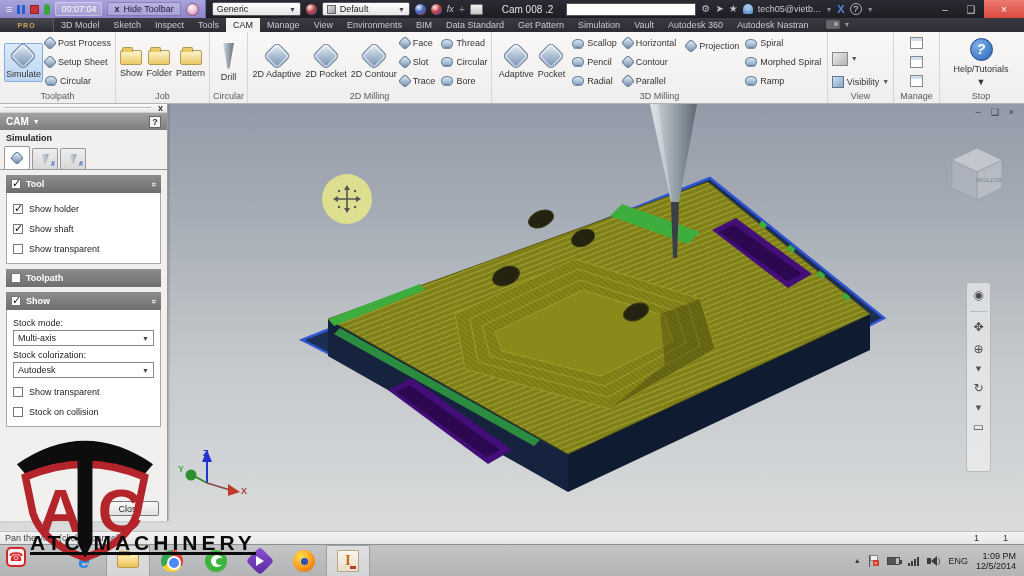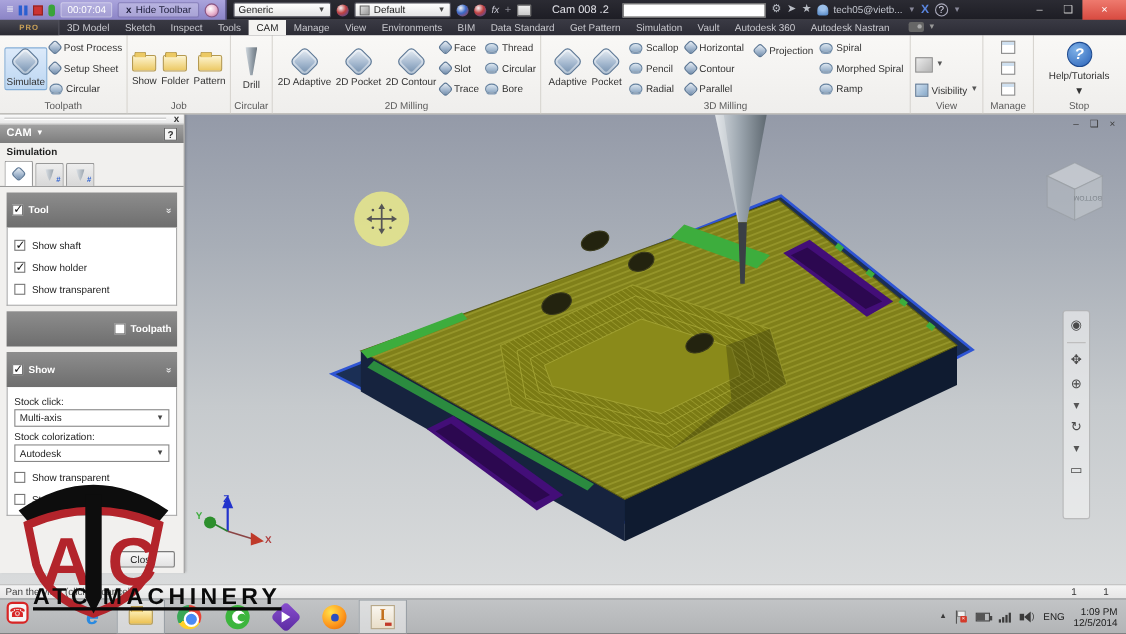--- a/index.html
+++ b/index.html
@@ -83,21 +83,21 @@
   .p-head { height:17px; background:linear-gradient(#a2a2a2,#7d7d7d); color:#fff; font-weight:bold; font-size:10px; display:flex; align-items:center; padding:0 6px; }
   .p-head .dd { font-size:7px; margin-left:4px; }
   .p-help { margin-left:auto; width:12px; height:12px; background:#f4f4f4; border:1px solid #666; color:#333; font-size:9px; display:flex; align-items:center; justify-content:center; }
   .p-sub { height:16px; display:flex; align-items:center; padding:0 6px; font-weight:bold; color:#222; }
   .p-tabs { height:24px; border-bottom:1px solid #999; display:flex; align-items:flex-end; padding-left:4px; gap:2px; }
   .ptab { width:26px; height:21px; border:1px solid #999; border-bottom:none; border-radius:2px 2px 0 0; background:linear-gradient(#eee,#d8d8d8); display:flex; align-items:center; justify-content:center; position:relative; }
   .ptab.active { background:#fff; height:23px; }
   .bitico { width:8px; height:11px; background:linear-gradient(90deg,#dde2e7,#98a2ab); clip-path:polygon(0 0,100% 0,72% 65%,50% 100%,28% 65%); }
   .bitnum { position:absolute; right:2px; bottom:2px; color:#2a5fd0; font-size:7px; font-weight:bold; }
   .sect { margin:5px 6px 0 6px; }
-  .sec-head { height:32px; background:linear-gradient(#8d8d8d,#6e6e6e); color:#fff; font-weight:bold; display:flex; align-items:center; gap:5px; padding:0 5px;justify-content:flex-end; }
+  .sec-head { height:18px; background:linear-gradient(#8d8d8d,#6e6e6e); color:#fff; font-weight:bold; display:flex; align-items:center; gap:5px; padding:0 5px; }
   .sec-head .chev { margin-left:auto; color:#eee; font-size:9px; transform:rotate(90deg); letter-spacing:-1px; }
   .sec-body { background:#fff; border:1px solid #aaa; border-top:none; padding:6px 6px 4px 6px; }
   .cbrow { display:flex; align-items:center; gap:6px; height:20px; }
   .cb { width:10px; height:10px; background:#fff; border:1px solid #777; position:relative; flex:none; }
   .cb.on::after { content:"✓"; position:absolute; left:0px; top:-3px; font-size:11px; color:#111; font-weight:bold; }
   .flabel { color:#222; margin:2px 0 2px 0; }
   .sel { height:16px; background:#fff; border:1px solid #888; display:flex; align-items:center; justify-content:space-between; padding:0 4px; margin:2px 0 4px 0; color:#222; }
   .sel .dd { color:#444; font-size:7px; }
   .closebtn { position:absolute; right:8px; bottom:5px; width:58px; height:15px; background:linear-gradient(#f8f8f8,#e2e2e2); border:1px solid #7a7a7a; border-radius:2px; display:flex; align-items:center; justify-content:center; color:#222; }
 
@@ -548,25 +548,25 @@
 
       <div class="sect">
         <div class="sec-head">
           <span class="cb on"></span>
           <span>Tool</span>
           <span class="chev">»</span>
         </div>
         <div class="sec-body">
           <div class="cbrow">
               <span class="cb on"></span>
-              <span>Show shaft</span>
+              <span>Show holder</span>
             </div>
           <div class="cbrow">
               <span class="cb on"></span>
-              <span>Show holder</span>
+              <span>Show shaft</span>
             </div>
           <div class="cbrow">
               <span class="cb"></span>
               <span>Show transparent</span>
             </div>
         </div>
       </div>
 
       <div class="sect">
         <div class="sec-head">
@@ -575,21 +575,21 @@
         </div>
       </div>
 
       <div class="sect">
         <div class="sec-head">
           <span class="cb on"></span>
           <span>Show</span>
           <span class="chev">»</span>
         </div>
         <div class="sec-body">
-          <div class="flabel">Stock click:</div>
+          <div class="flabel">Stock mode:</div>
           <div class="sel">
               <span>Multi-axis</span>
               <span class="dd">▼</span>
             </div>
           <div class="flabel">Stock colorization:</div>
           <div class="sel">
               <span>Autodesk</span>
               <span class="dd">▼</span>
             </div>
           <div class="cbrow">

